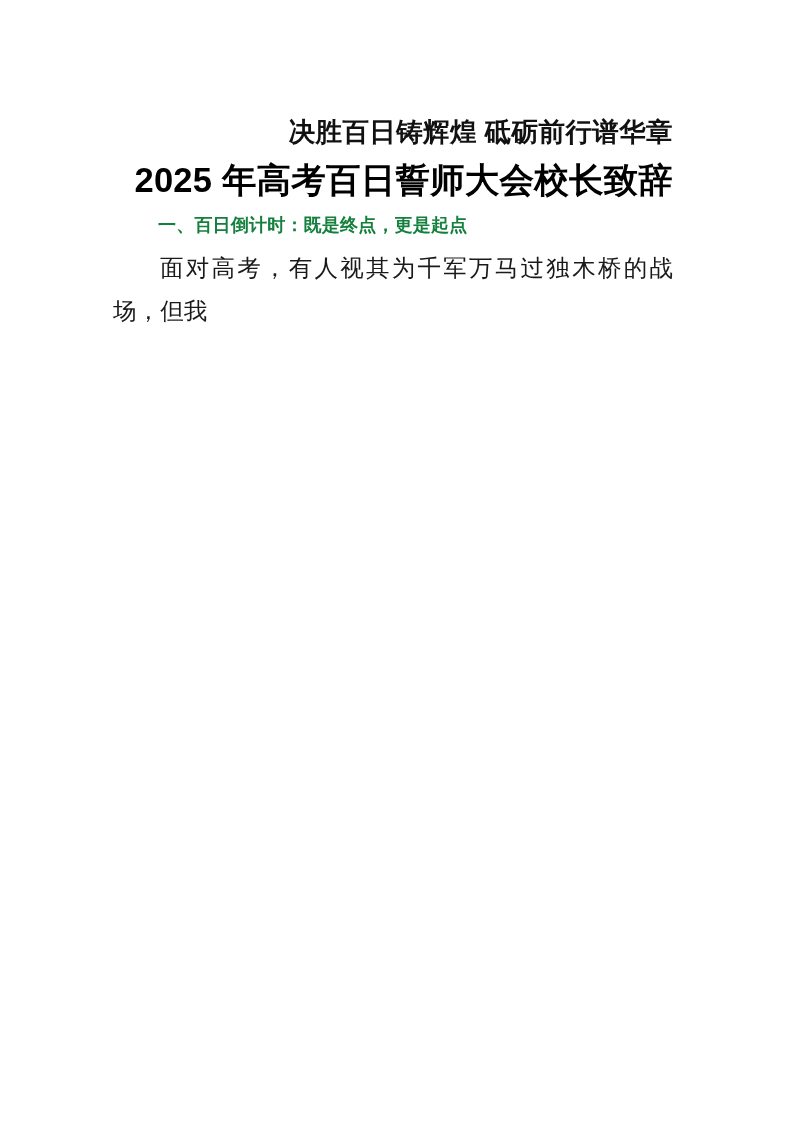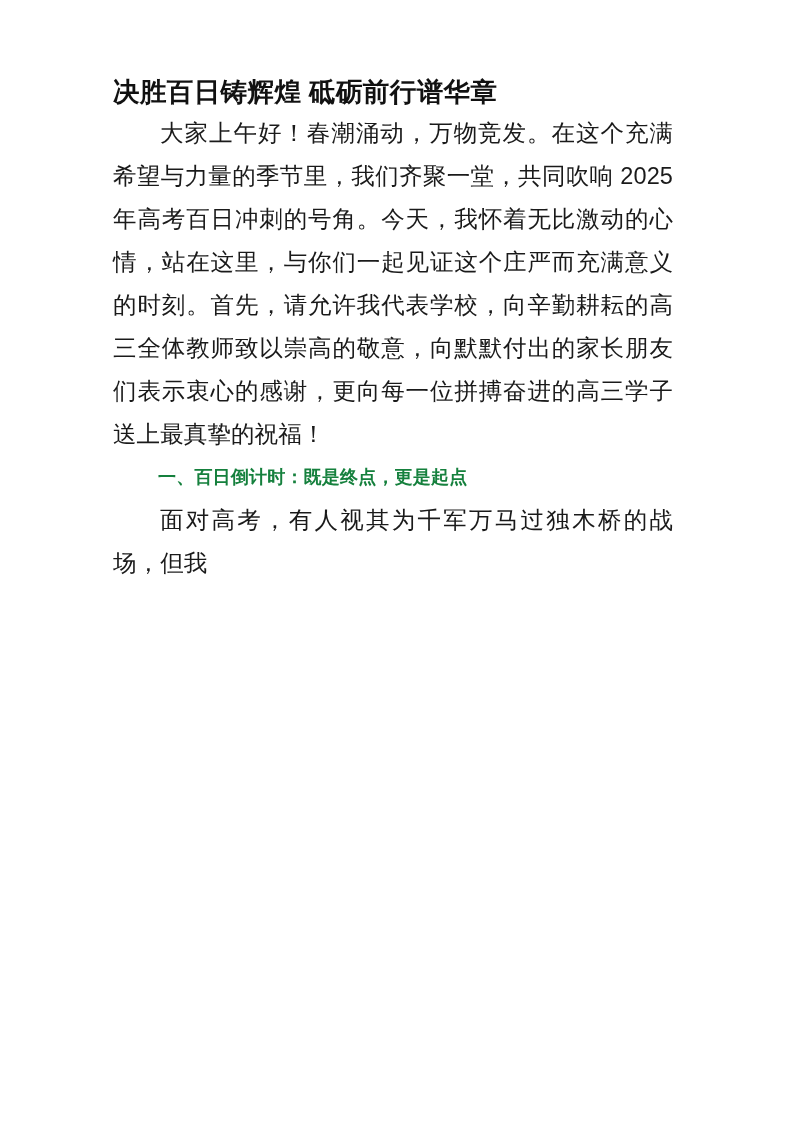--- a/index.html
+++ b/index.html
@@ -21,22 +21,22 @@
   }
   .content {
     position: absolute;
     left: 113px;
     top: 0;
     width: 560px;
   }
 
   
   .title-block {
-    padding-top: 72px;
-    text-align: left;
+    padding-top: 112px;
+    text-align: right;
   }
   .title-line-1 {
     font-size: 26.5px;
     font-weight: bold;
     line-height: 40px;
     letter-spacing: 0.4px;
     white-space: nowrap;
     color: #111111;
   }
   .title-line-2 {
@@ -83,24 +83,24 @@
   }
 </style>
 </head>
 <body>
 
 <div class="page">
   <div class="content">
 
     <div class="title-block">
       <div class="title-line-1">决胜百日铸辉煌 砥砺前行谱华章</div>
+      <div class="title-line-2">2025 年高考百日誓师大会校长致辞</div>
     </div>
 
 
-    <p class="para">大家上午好！春潮涌动，万物竞发。在这个充满希望与力量的季节里，我们齐聚一堂，共同吹响 2025 年高考百日冲刺的号角。今天，我怀着无比激动的心情，站在这里，与你们一起见证这个庄严而充满意义的时刻。首先，请允许我代表学校，向辛勤耕耘的高三全体教师致以崇高的敬意，向默默付出的家长朋友们表示衷心的感谢，更向每一位拼搏奋进的高三学子送上最真挚的祝福！</p>
 
     <h2 class="section-heading">一、百日倒计时：既是终点，更是起点</h2>
 
 
     <p class="para para-last">面对高考，有人视其为千军万马过独木桥的战场，但我</p>
 
   </div>
 </div>
 
 </body></html>

